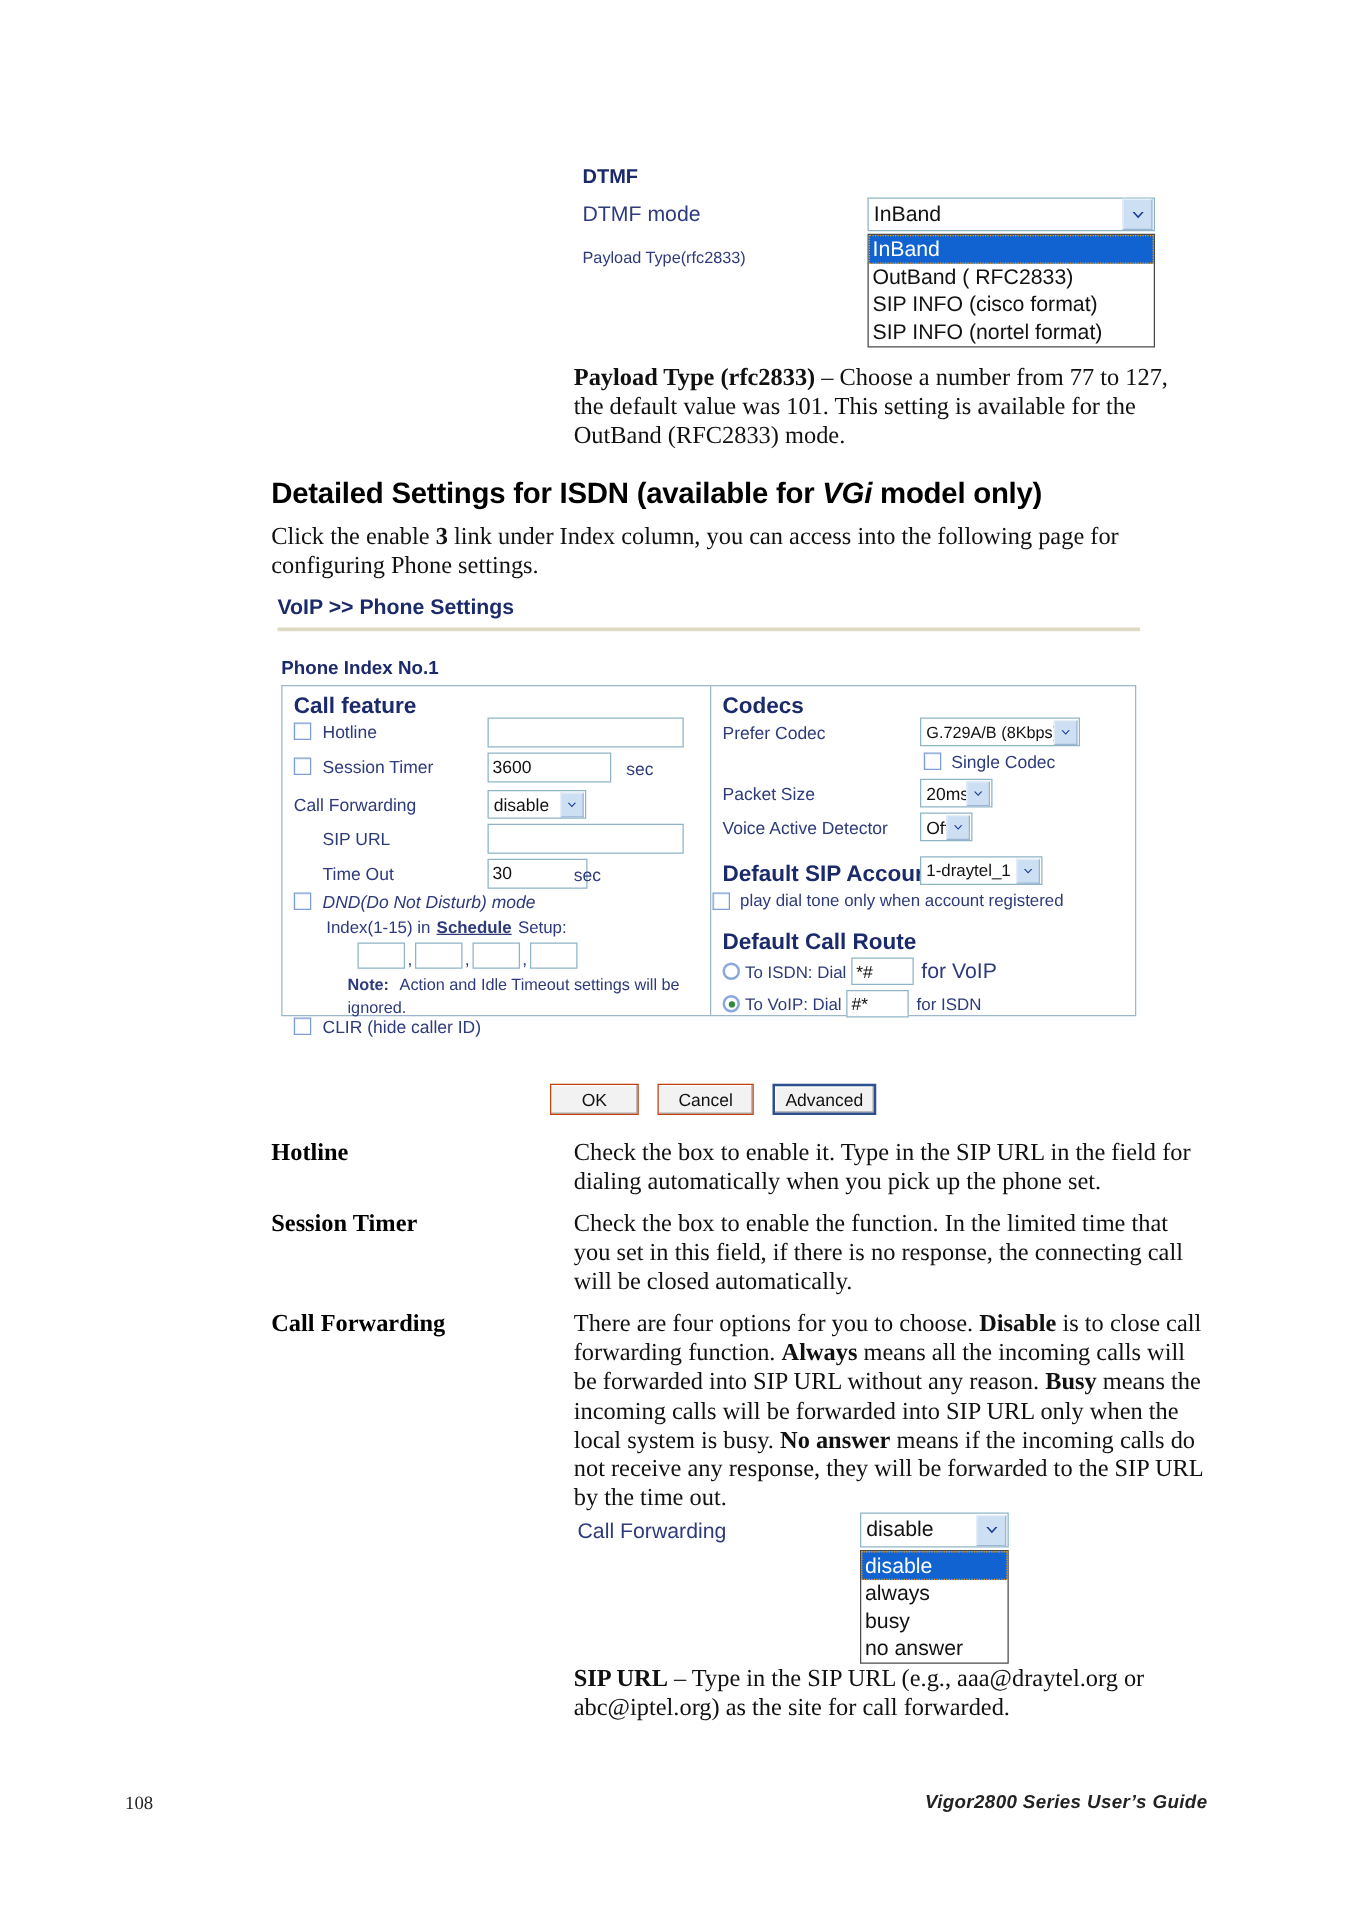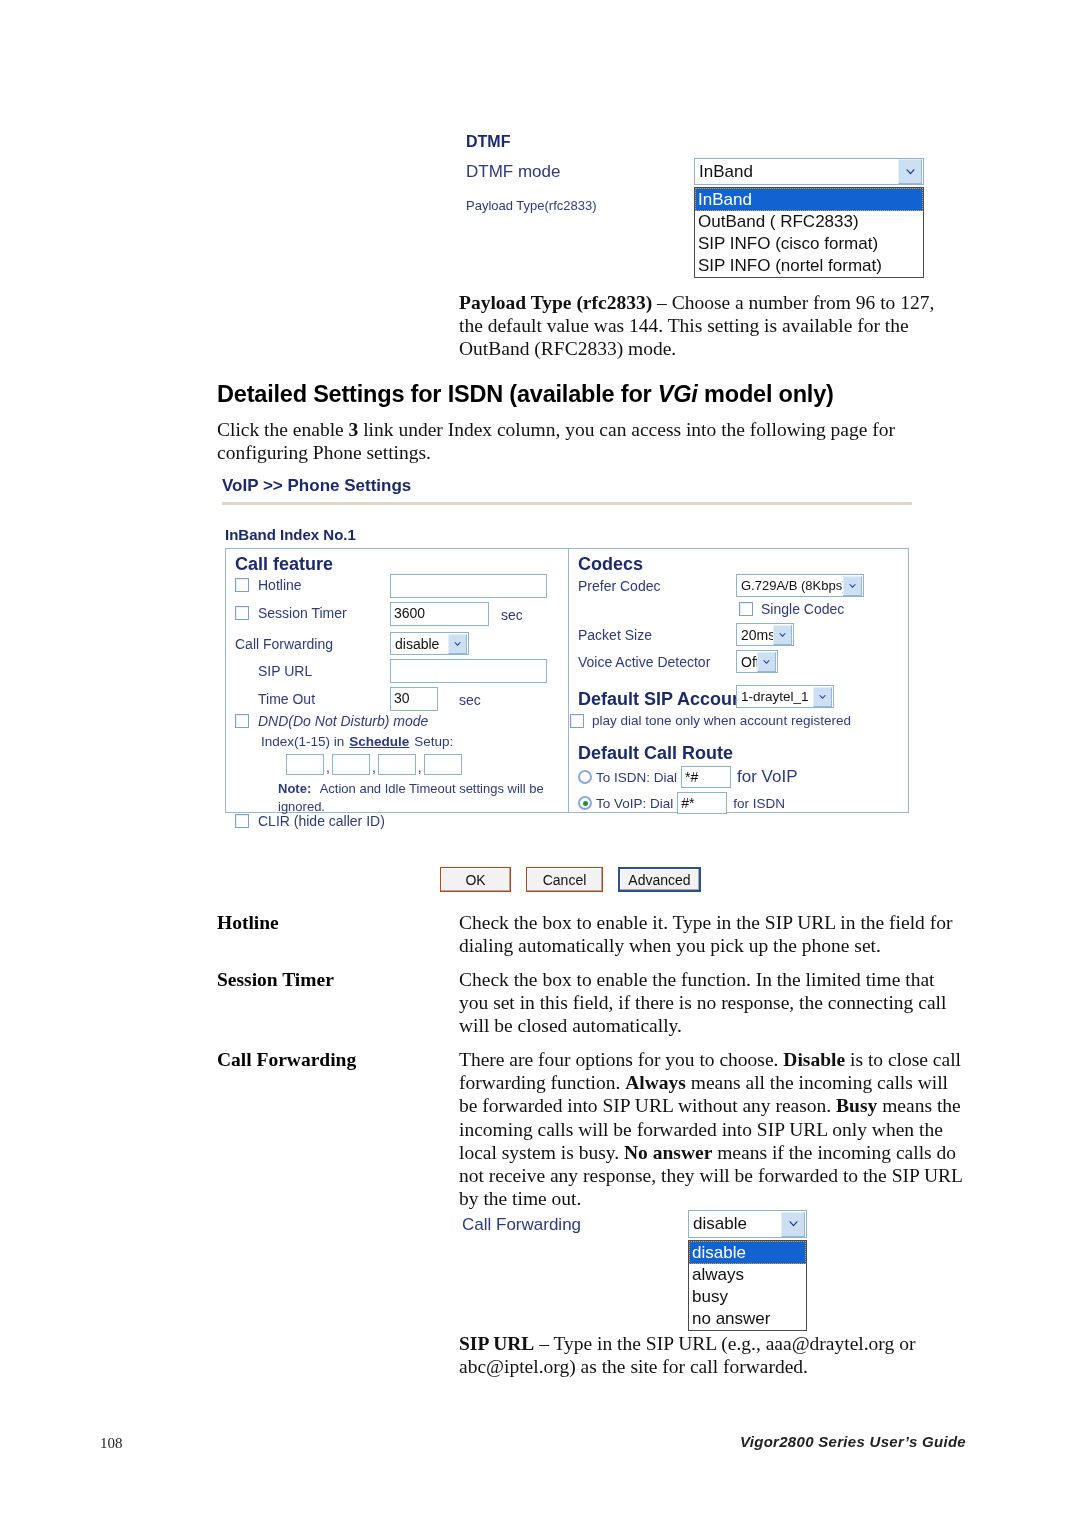--- a/index.html
+++ b/index.html
@@ -265,38 +265,38 @@
 
     <div class="ddlist abs" style="left:228px; top:54px; width:230px;">
       <div class="opt sel" style="font-size:17px; line-height:23px; height:23px;">InBand</div>
       <div class="opt" style="font-size:17px; line-height:22px; height:22px;">OutBand ( RFC2833)</div>
       <div class="opt" style="font-size:17px; line-height:22px; height:22px;">SIP INFO (cisco format)</div>
       <div class="opt" style="font-size:17px; line-height:22px; height:22px;">SIP INFO (nortel format)</div>
     </div>
   </div>
 
   <div class="abs body-text" style="left:459px; top:291px; width:500px;">
-    <b>Payload Type (rfc2833)</b><span> – Choose a number from 96 to 127, the default value was 144. This setting is available for the OutBand (RFC2833) mode.</span>
+    <b>Payload Type (rfc2833)</b><span> – Choose a number from 77 to 127, the default value was 101. This setting is available for the OutBand (RFC2833) mode.</span>
   </div>
 
   <div class="abs section-head" style="left:217px; top:381px; width:720px;">
     <span>Detailed Settings for ISDN (available for </span><i>VGi</i><span> model only)</span>
   </div>
 
   <div class="abs body-text" style="left:217px; top:418px; width:720px;">
     <span>Click the enable </span><b>3</b><span> link under Index column, you can access into the following page for configuring Phone settings.</span>
   </div>
 
   <div class="abs ui" style="left:222px; top:476px; width:690px; height:420px;">
 
     <div class="ui-title abs" style="left:0px; top:0px;">VoIP &gt;&gt; Phone Settings</div>
 
     <div class="ui-rule abs" style="left:0px; top:26px; width:690px;"></div>
 
-    <div class="ui-label-bold abs" style="left:3px; top:50px; font-size:15px;">InBand Index No.1</div>
+    <div class="ui-label-bold abs" style="left:3px; top:50px; font-size:15px;">Phone Index No.1</div>
 
     <div class="panel abs" style="left:3px; top:72px; width:684px; height:265px;">
 
       <div class="panel-divider" style="left:342px;"></div>
 
       <div class="abs" style="left:0px; top:0px; width:342px; height:265px;">
 
         <div class="ui-label-bold abs" style="left:9px; top:5px;">Call feature</div>
 
         <div class="abs row" style="left:9px; top:28px;">
@@ -319,21 +319,21 @@
             <svg width="9" height="6" viewBox="0 0 11 8">
                 <path d="M1 1.5 L5.5 6.5 L10 1.5 L8.4 1.5 L5.5 4.7 L2.6 1.5 Z" fill="#12369c"></path>
               </svg>
           </span>
         </div>
 
         <div class="ui-label abs" style="left:32px; top:114px;">SIP URL</div>
         <div class="tb abs" style="left:164px; top:110px; width:157px; height:24px;"></div>
 
         <div class="ui-label abs" style="left:32px; top:142px;">Time Out</div>
-        <div class="tb abs" style="left:164px; top:138px; width:48px; height:24px;">30</div>
+        <div class="tb abs" style="left:164px; top:138px; width:80px; height:24px;">30</div>
         <div class="ui-label abs" style="left:233px; top:143px;">sec</div>
 
         <div class="abs row" style="left:9px; top:164px;font-style:italic;">
           <span class="cb"></span>
           <span class="ui-label" style="margin-left:9px;">DND(Do Not Disturb) mode</span>
         </div>
 
         <div class="abs row" style="left:35px; top:185px;">
           <span class="ui-label" style="font-size:13.5px;">Index(1-15) in</span>
           <span class="link-u" style="margin-left:5px;">Schedule</span>

